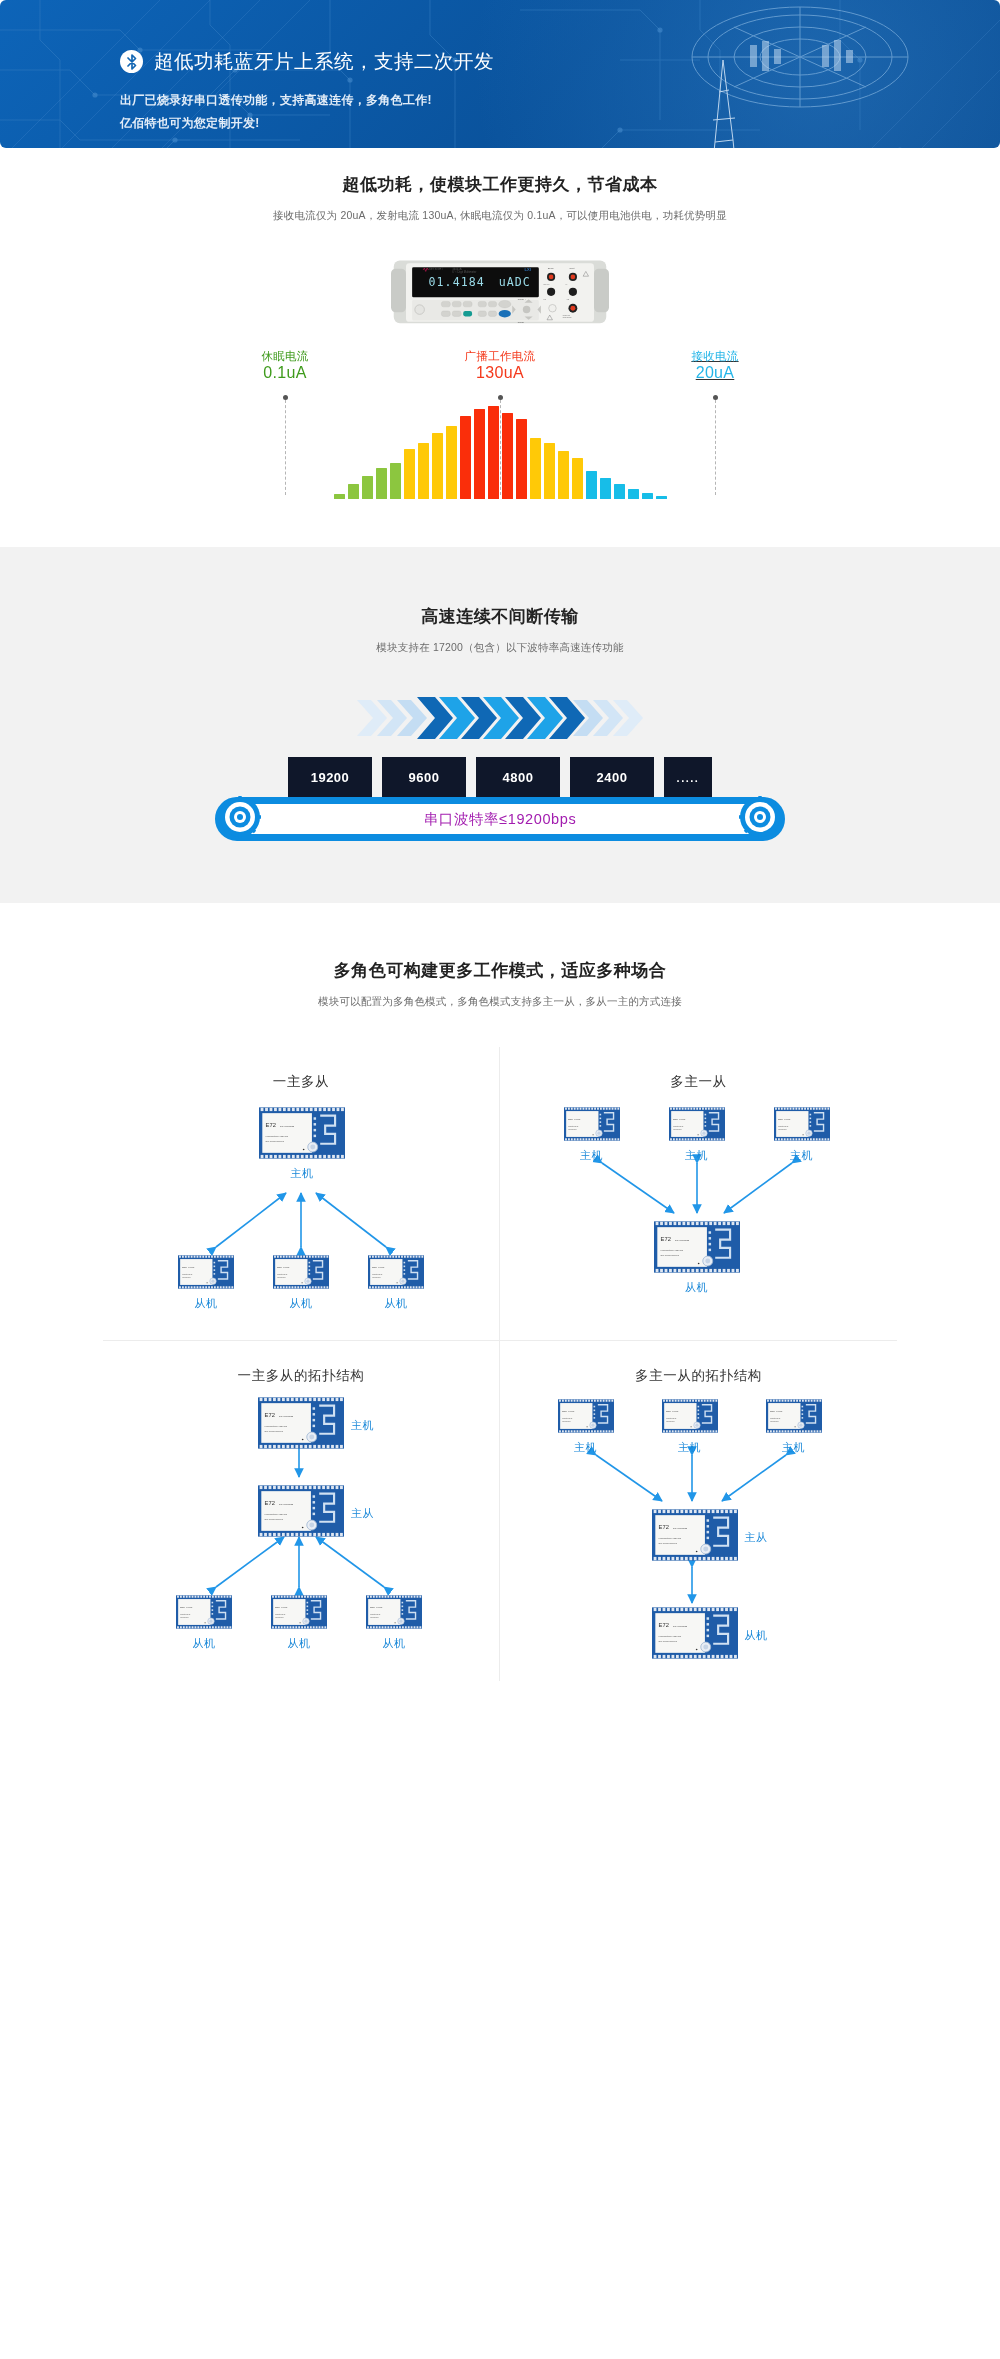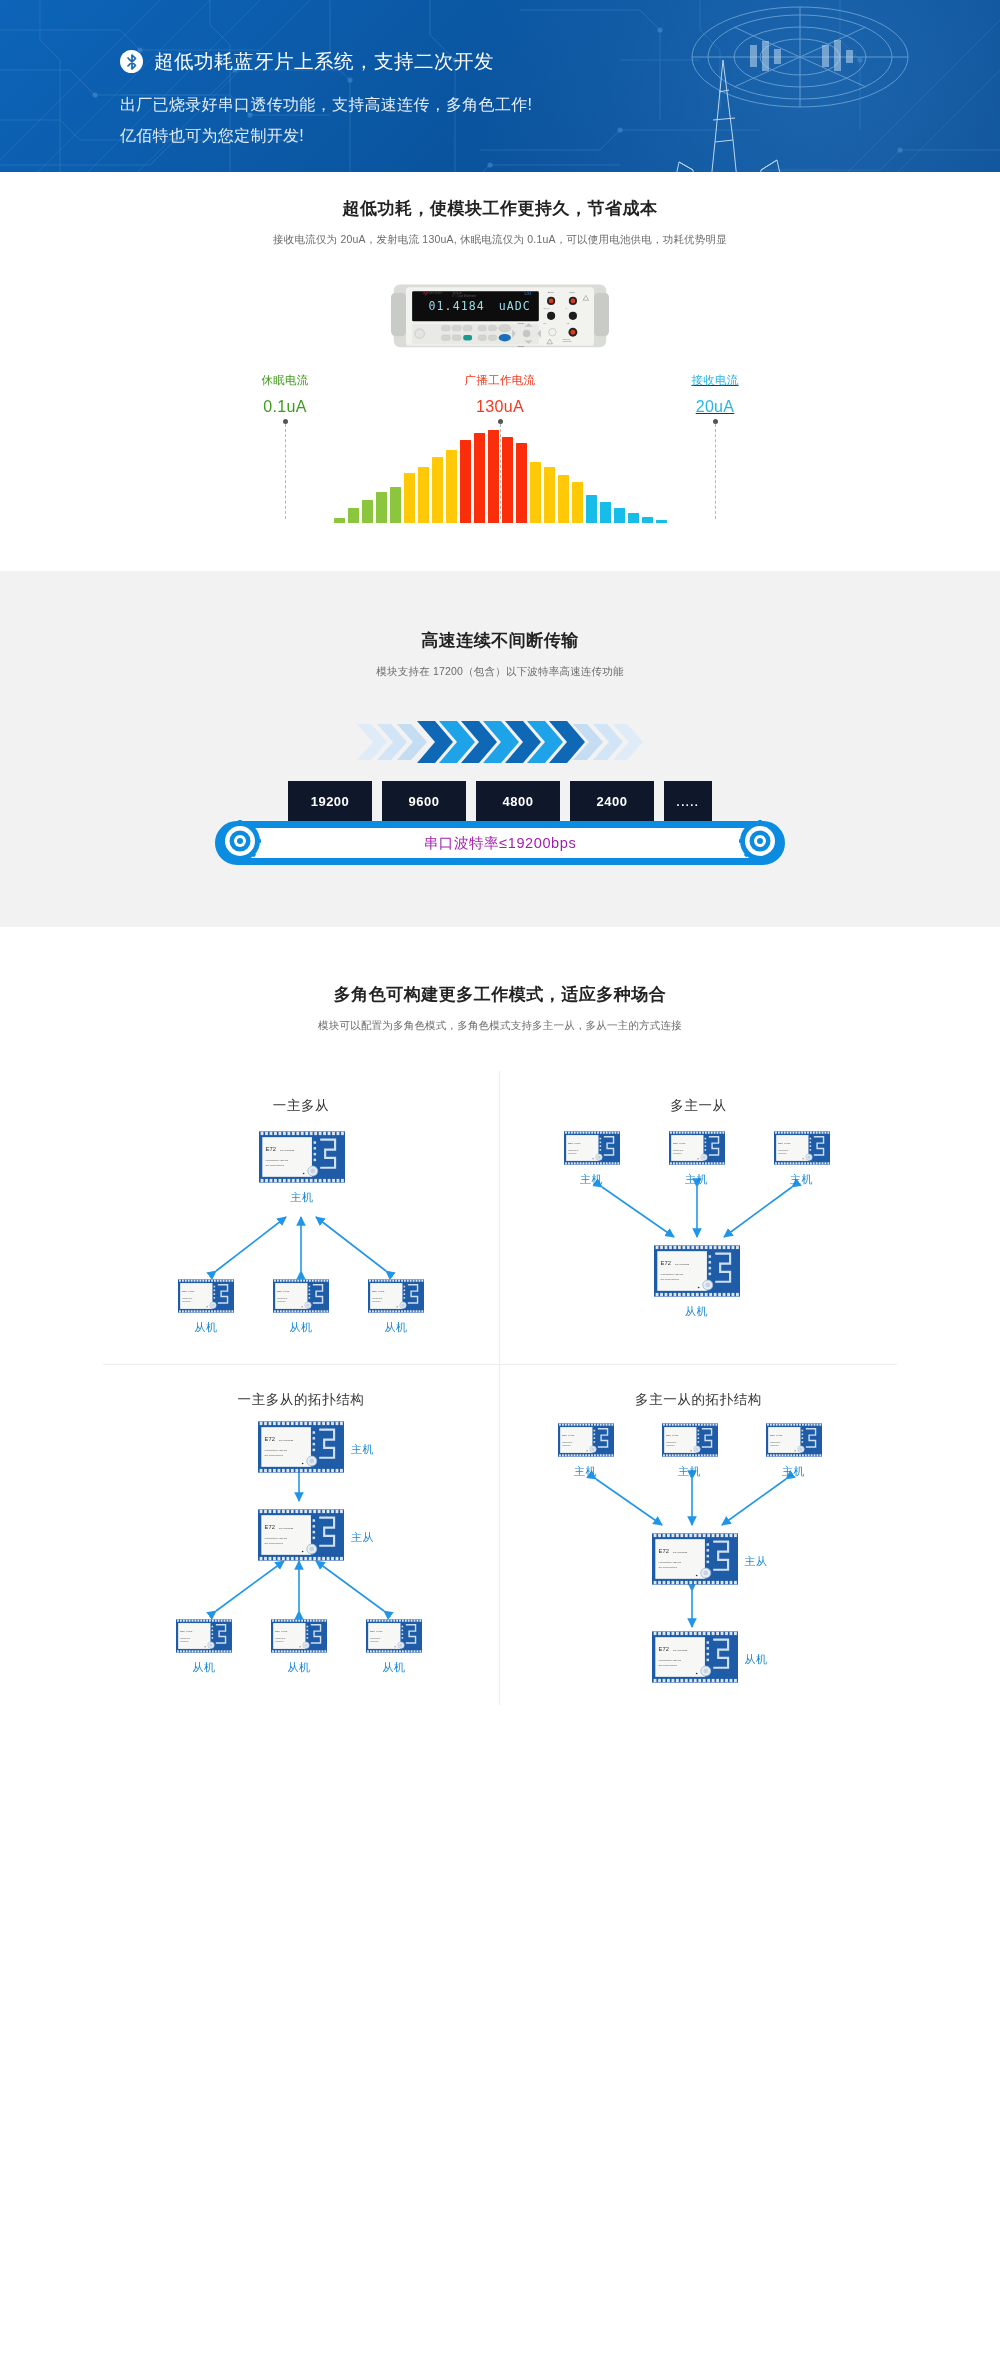--- a/index.html
+++ b/index.html
@@ -6,43 +6,44 @@
   html,body { width:1000px; }
   body {
     font-family:"Liberation Sans","DejaVu Sans",sans-serif;
     background:#ffffff; color:#333;
     -webkit-font-smoothing:antialiased;
   }
   .page { width:1000px; position:relative; }
 
   
   .hero {
-    position:relative; width:1000px; height:172px;
+    position:relative; width:1000px; height:148px;
     background:#0b5cac;
     background-image:
       radial-gradient(circle at 82% 45%, rgba(70,150,220,.30) 0%, rgba(11,92,172,0) 42%),
       linear-gradient(135deg,#0d64b8 0%,#0a539d 55%,#0a4e95 100%);
     overflow:hidden;
+    border-radius:6px;
   }
   .hero svg.circuit { position:absolute; inset:0; width:1000px; height:200px; }
   .hero-inner {
     position:absolute; left:120px; top:48px; z-index:4;
   }
   .hero-title-row { display:flex; align-items:center; gap:11px; }
   .bt-badge {
     width:23px; height:23px; border-radius:50%; background:#fff;
     display:flex; align-items:center; justify-content:center; flex:none;
   }
   .hero-title {
     font-size:19.5px; color:#fff; letter-spacing:.5px; font-weight:400;
     white-space:nowrap;
   }
   .hero-sub {
-    margin-top:14px; font-size:16px; color:#e3edf8; line-height:1.95;
-    letter-spacing:.3px; font-weight:400;
+    margin-top:14px; font-size:12px; color:#e3edf8; line-height:1.95;
+    letter-spacing:.3px; font-weight:700;
   }
 
   
   .section { width:1000px; position:relative; }
   .sec-head { text-align:center; }
   .sec-title {
     font-size:17px; color:#222; font-weight:700; letter-spacing:.5px;
   }
   .sec-sub {
     margin-top:13px; font-size:10.5px; color:#6b6b6b; letter-spacing:.2px;
@@ -52,21 +53,21 @@
   .s2 { background:#fff; padding:25px 0 48px; }
   .meter-wrap { margin-top:28px; display:flex; justify-content:center; }
   .meter { width:218px; }
 
   .cur-labels {
     margin-top:22px; position:relative; height:46px;
     width:560px; margin-left:auto; margin-right:auto;
   }
   .cur-item { position:absolute; text-align:center; width:130px; }
   .cur-name { font-size:11.5px; letter-spacing:.3px; }
-  .cur-val  { font-size:16px; margin-top:10px; letter-spacing:.3px; }
+  .cur-val  { font-size:16px; margin-top:0; letter-spacing:.3px; }
 
   .leader-zone { position:relative; width:560px; margin:0 auto; height:104px; }
   .leader { position:absolute; top:0; width:1px; }
   .leader .dot {
     width:5px; height:5px; border-radius:50%; background:#555;
     margin-left:-2px;
   }
   .leader .line {
     width:0; border-left:1px dashed #b5b5b5; height:95px; margin-left:0px;
   }

